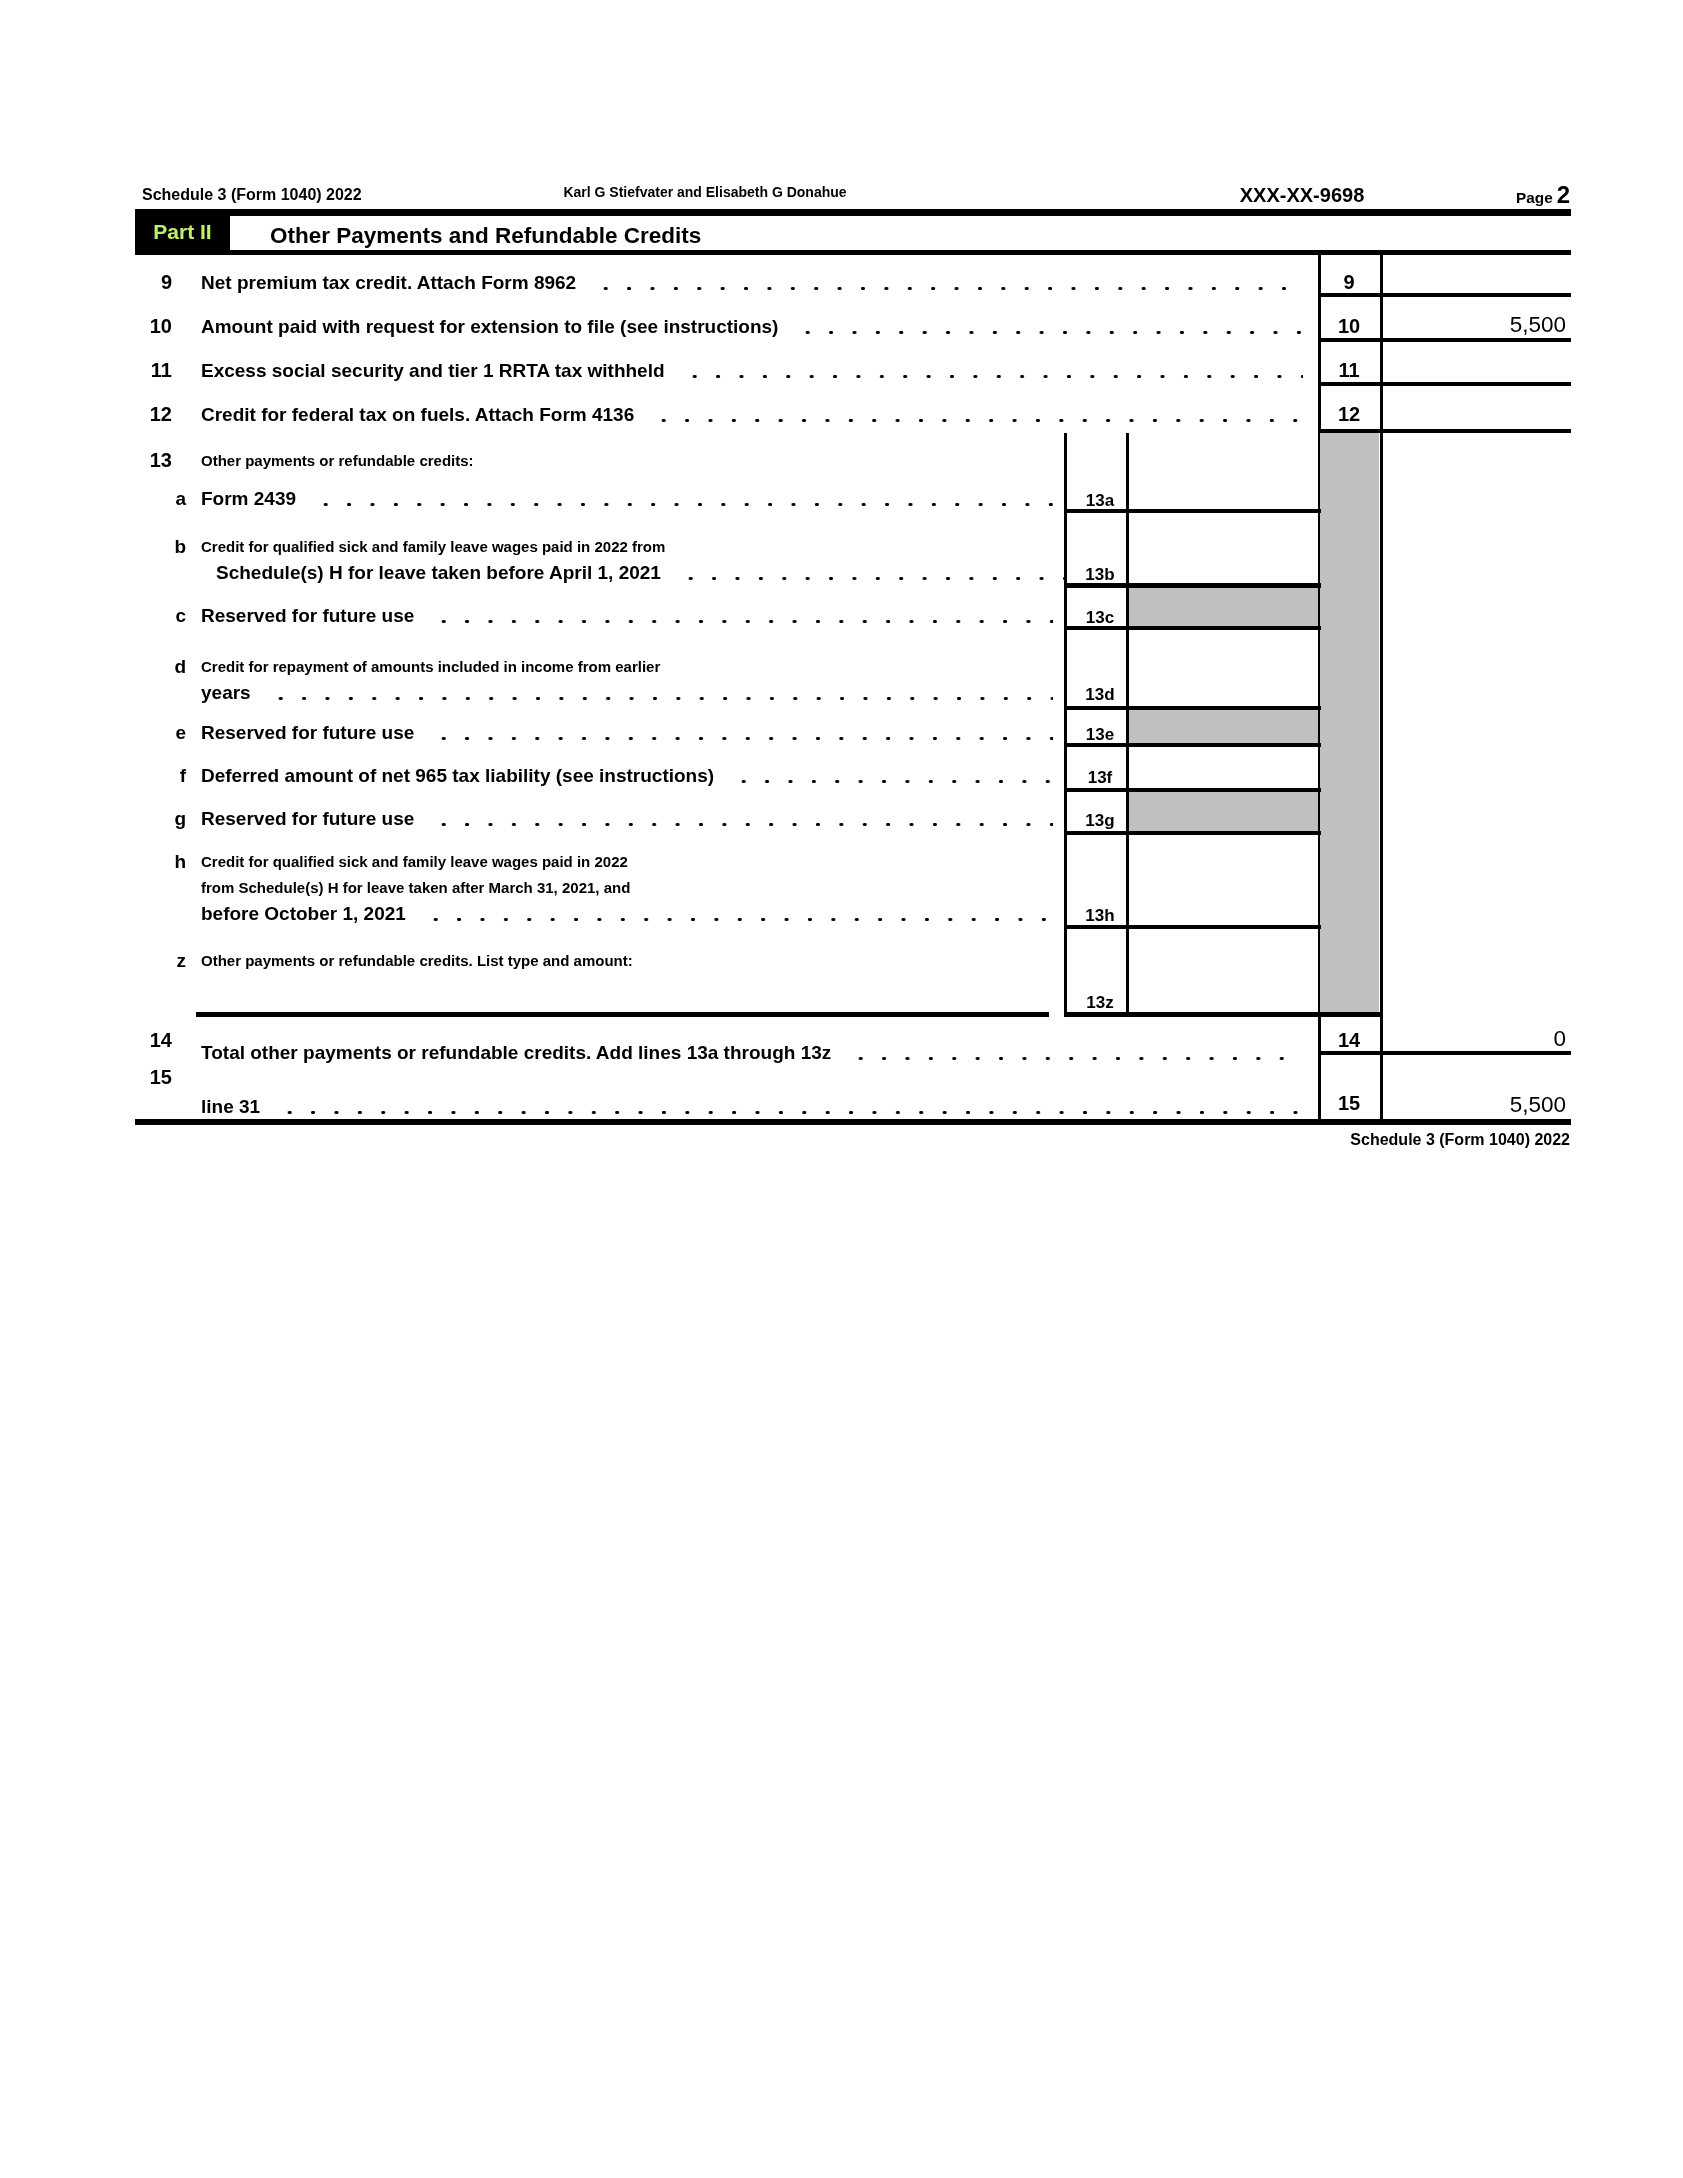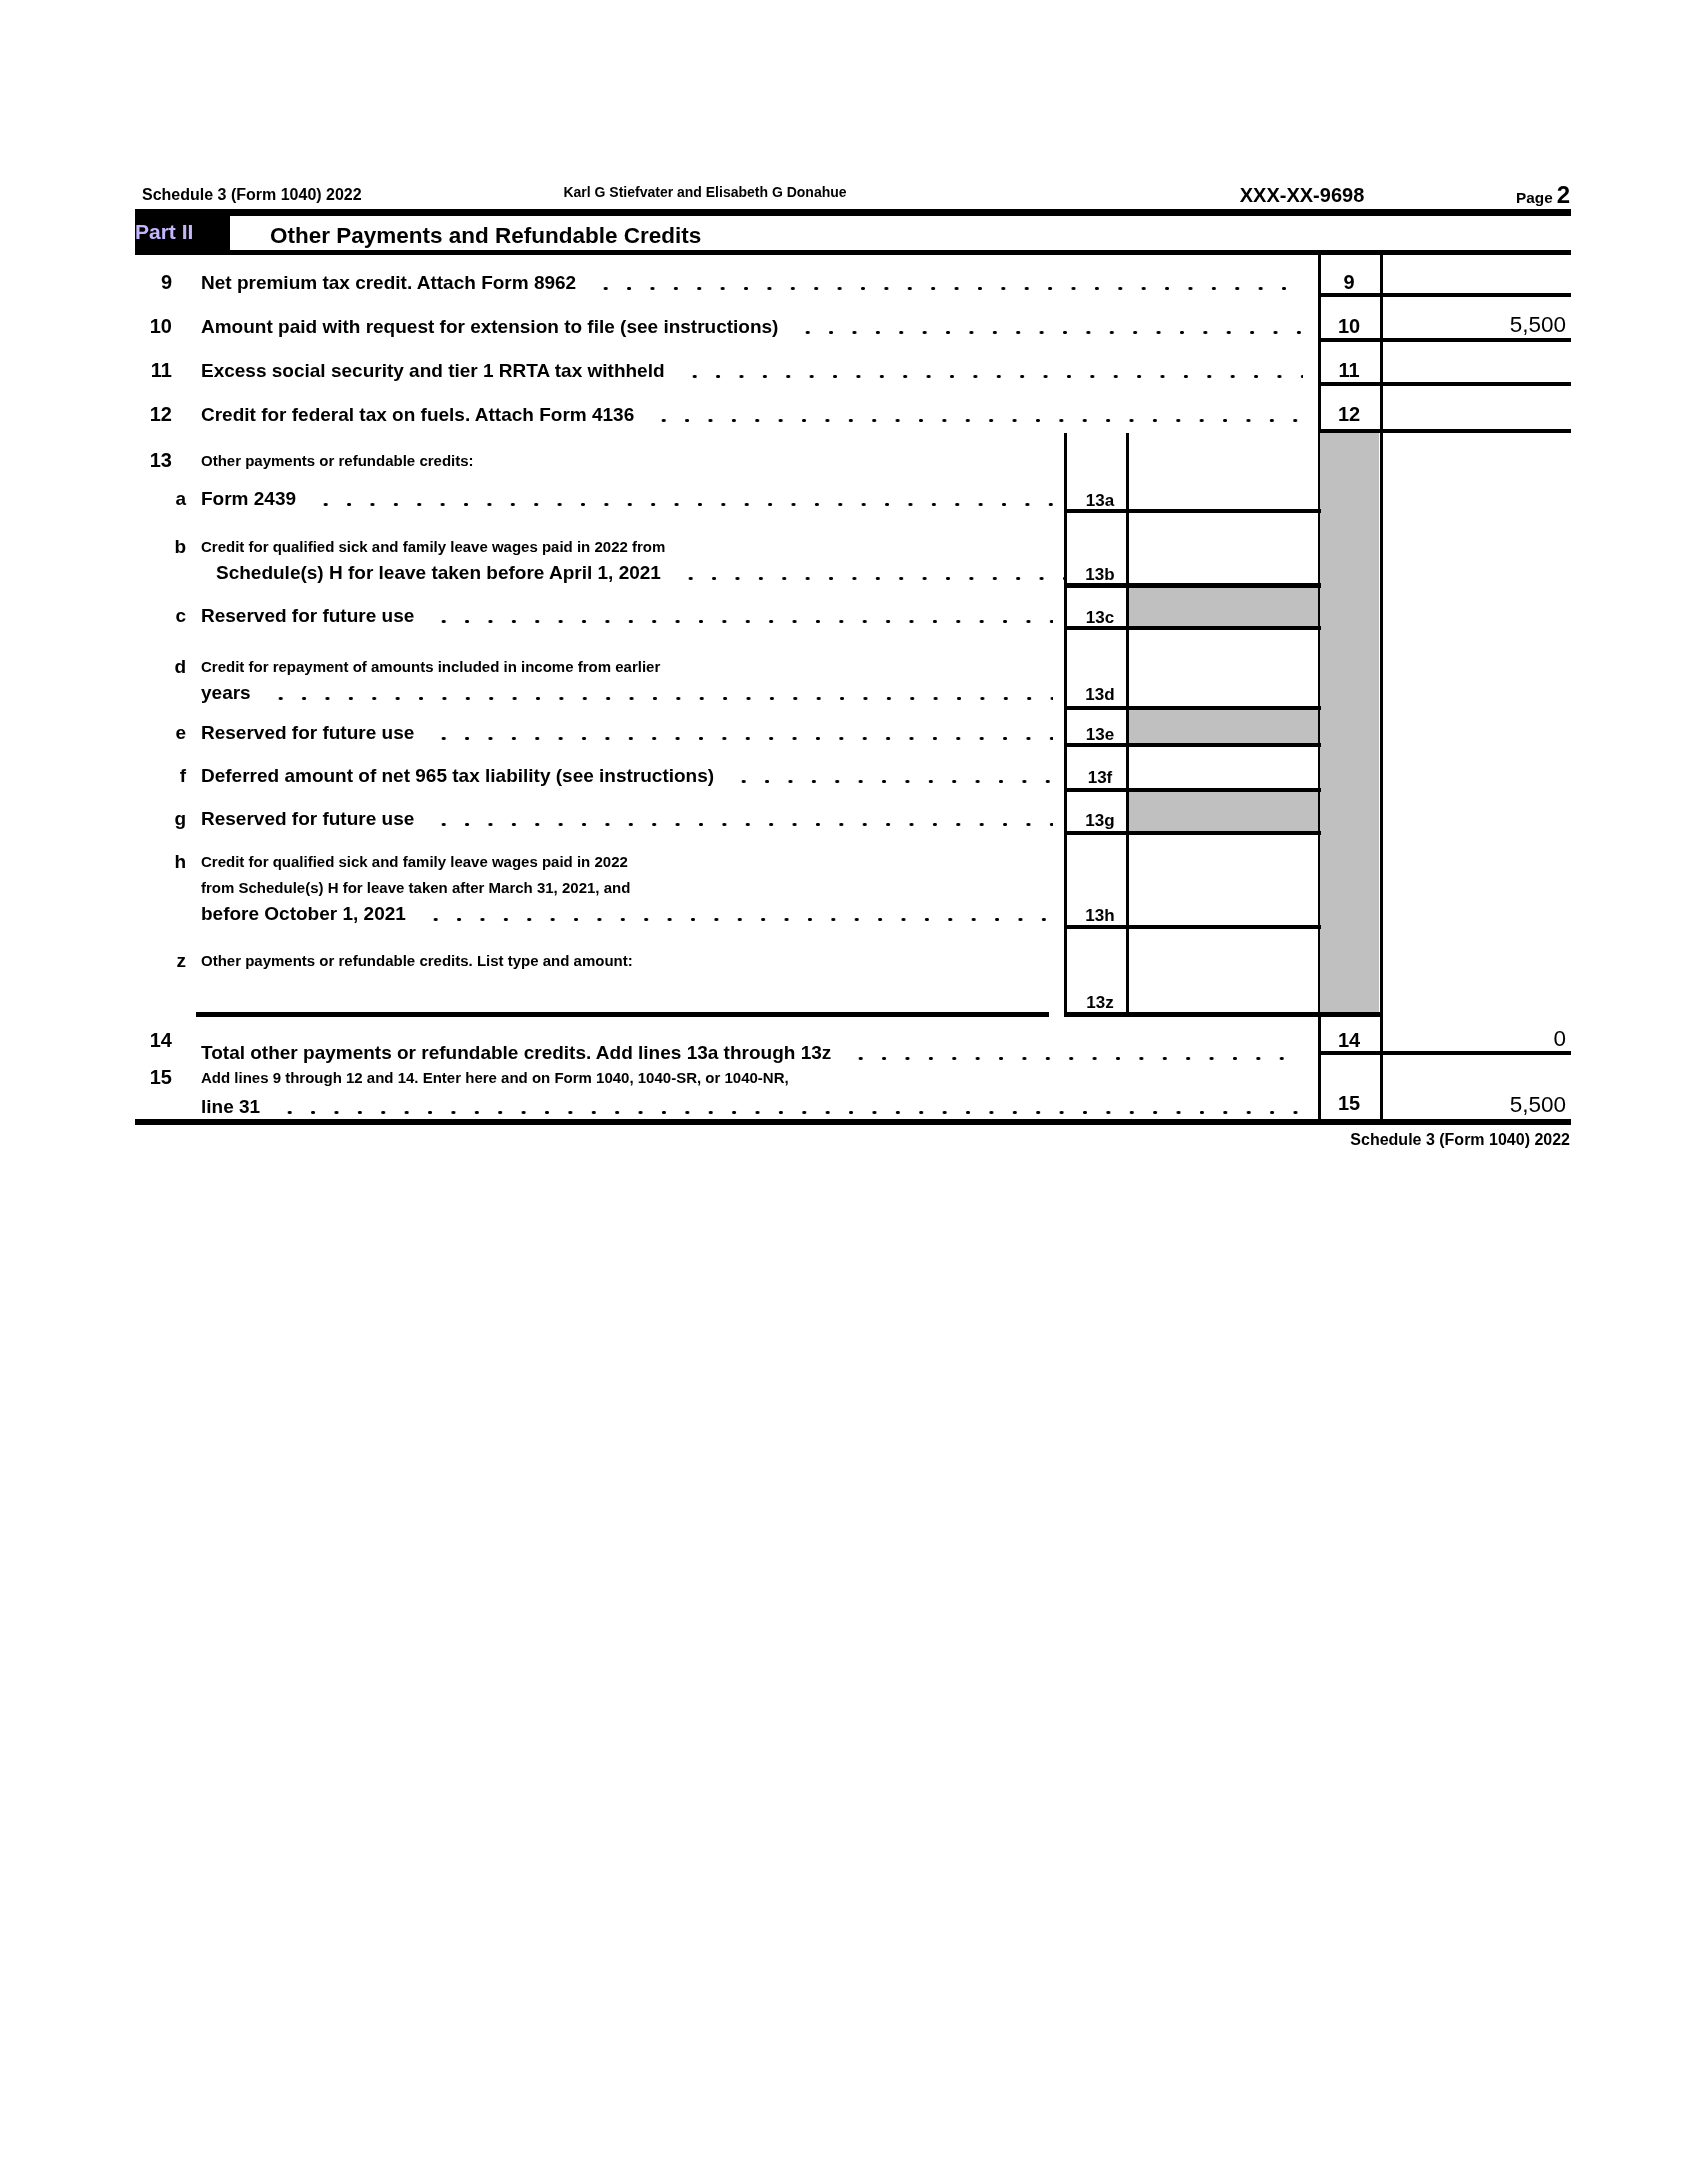--- a/index.html
+++ b/index.html
@@ -32,21 +32,21 @@
   <div class="abs b nowrap" style="left:142px;top:186px;font-size:16px;">Schedule 3 (Form 1040) 2022</div>
   <div class="abs b nowrap" style="left:705px;top:184px;font-size:14px;transform:translateX(-50%);">Karl G Stiefvater and Elisabeth G Donahue</div>
   <div class="abs b nowrap" style="left:1302px;top:184px;font-size:20px;transform:translateX(-50%);">XXX-XX-9698</div>
   <div class="abs nowrap" style="right:113px;top:181px;">
     <span class="b" style="font-size:15.3px;">Page</span>
     <span class="b" style="font-size:24px;">2</span>
   </div>
 
   <div class="hline" style="left:135px;top:209px;width:1436px;height:7.2px;"></div>
   <div class="abs" style="left:135px;top:209px;width:95px;height:46px;background:#000;">
-    <div class="b" style="color:#c4b5fd;font-size:21px;line-height:46px;">Part II</div>
+    <div class="b" style="color:#bef264;text-align:center;font-size:21px;line-height:46px;">Part II</div>
   </div>
   <div class="abs b nowrap" style="left:270px;top:223px;font-size:22.5px;">Other Payments and Refundable Credits</div>
   <div class="hline" style="left:135px;top:250px;width:1436px;height:4.5px;"></div>
 
   <div class="vline" style="left:1318px;top:255px;width:2.7px;height:870px;"></div>
   <div class="vline" style="left:1380px;top:255px;width:2.7px;height:870px;"></div>
 
   <div class="shade" style="left:1320px;top:433px;width:59px;height:579px;"></div>
 
   <div class="vline" style="left:1064px;top:433px;width:2.7px;height:583px;"></div>
@@ -175,21 +175,20 @@
 
   <div class="numcol" style="left:126px;top:1028px;">14</div>
   <div class="dline" style="left:201px;top:1028px;width:1104px;margin-top:12px;">
     <span class="txt">Total other payments or refundable credits. Add lines 13a through 13z</span>
       <span class="dots"></span>
   </div>
   <div class="mboxlab" style="top:1028px;">14</div>
   <div class="amt" style="left:1390px;top:1025px;">0</div>
 
   <div class="numcol" style="left:126px;top:1065px;">15</div>
-  <div class="tline" style="left:201px;top:1065px;">Add lines 9 through 12 and 14. Enter here and on Form 1040, 1040-SR, or 1040-NR,</div>
   <div class="dline" style="left:201px;top:1094px;width:1104px;">
     <span class="txt">line 31</span>
       <span class="dots"></span>
   </div>
   <div class="mboxlab" style="top:1091px;">15</div>
   <div class="amt" style="left:1390px;top:1091px;">5,500</div>
 
   <div class="hline" style="left:135px;top:1119px;width:1436px;height:6.3px;"></div>
   <div class="abs b nowrap" style="right:113px;top:1131px;font-size:16px;">Schedule 3 (Form 1040) 2022</div>
 

